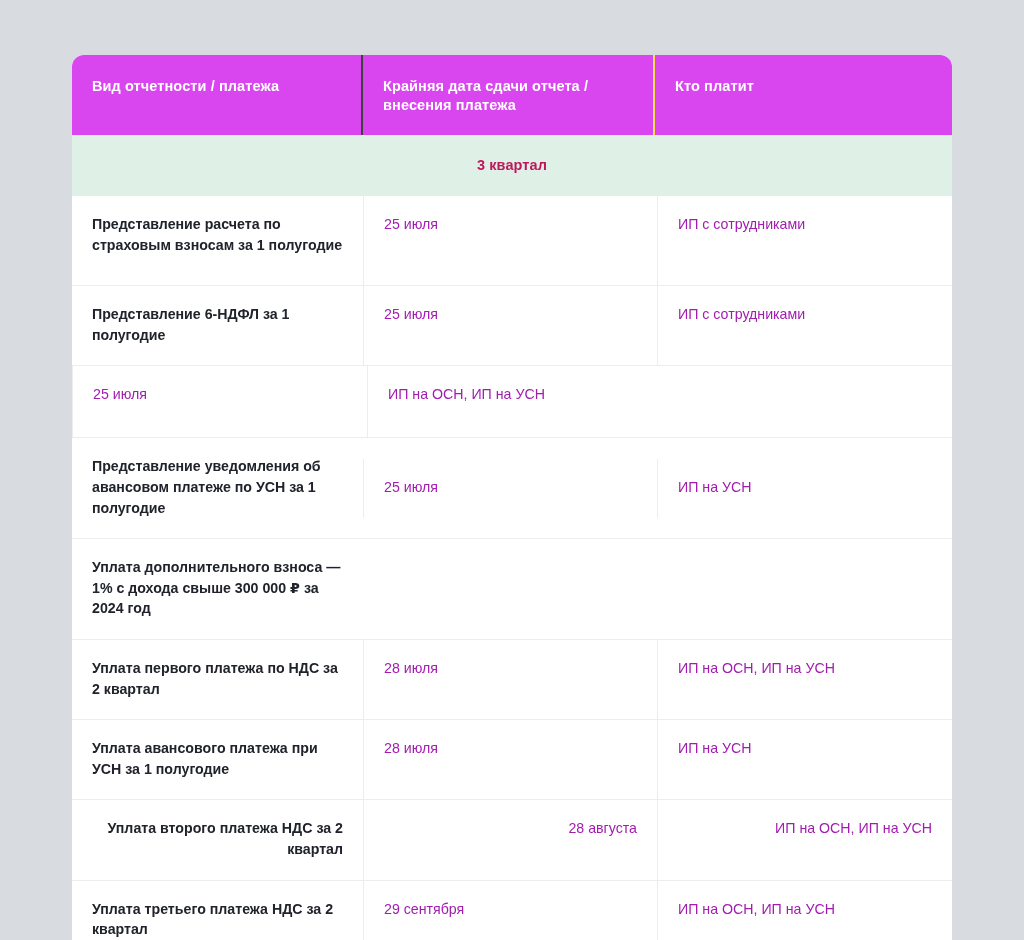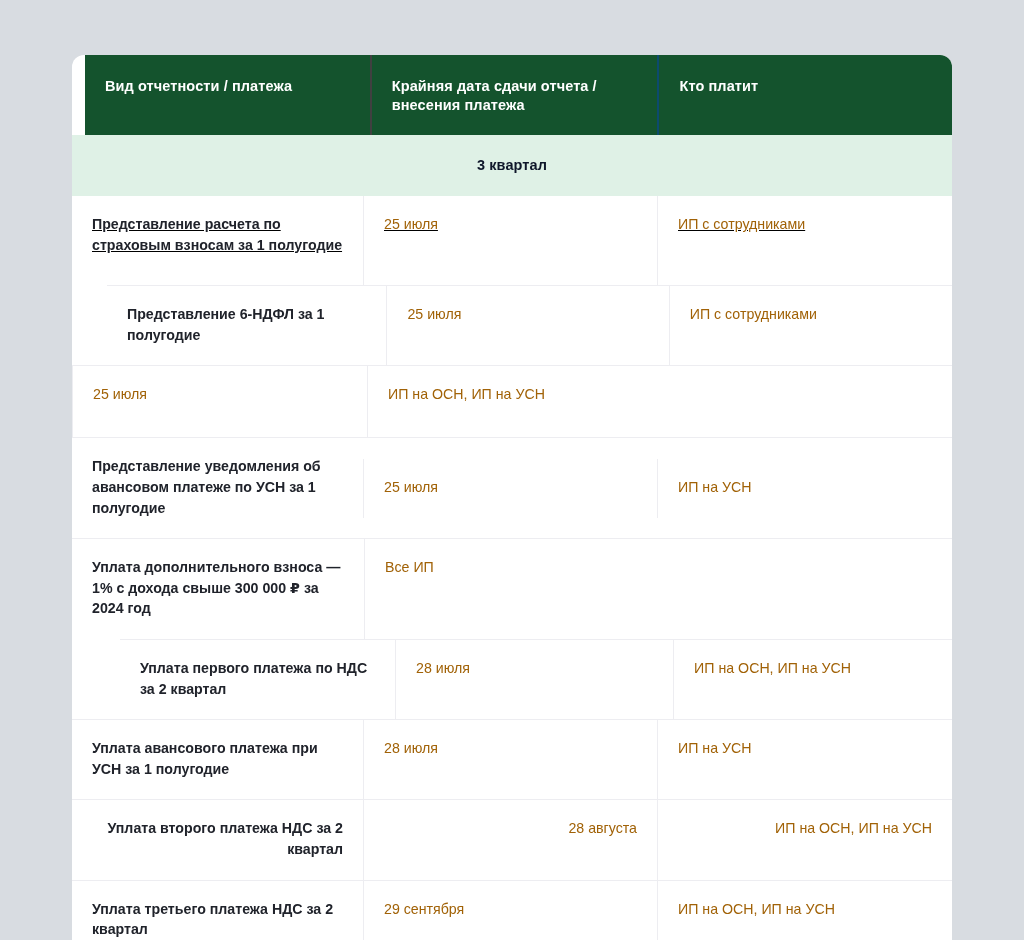--- a/index.html
+++ b/index.html
@@ -29,87 +29,86 @@
     top: 55px;
     width: 880px;
     border-radius: 12px;
     overflow: hidden;
     background: #ffffff;
   }
 
   
   .thead {
     display: flex;
-    background: #14532d;
-    margin-left: 13px;
+    background: #d946ef;
   }
   .th {
     box-sizing: border-box;
     padding: 22px 20px 20px 20px;
     color: #ffffff;
     font-size: 14.5px;
     font-weight: bold;
     line-height: 1.32;
     min-height: 64px;
     letter-spacing: 0.1px;
   }
   .th.c1 { width: 292px; }
   .th.c2 { width: 295px; border-left: 2px solid #404040; }
-  .th.c3 { width: 302px; border-left: 2px solid #0c4a6e; }
+  .th.c3 { width: 302px; border-left: 2px solid #fde047; }
 
   
   .quarter-band {
     background: #dff1e6;
     text-align: center;
-    color: #0f172a;
+    color: #be185d;
     font-size: 14.5px;
     font-weight: bold;
     padding: 22px 0 23px 0;
     letter-spacing: 0.1px;
   }
 
   
   .tbody {
     background: #ffffff;
   }
   .tr {
     display: flex;
     border-top: 1px solid #ededf1;
     background: #ffffff;
   }
-  .tr:first-child { border-top: none; text-decoration: underline; }
+  .tr:first-child { border-top: none; }
 
   .td {
     box-sizing: border-box;
     padding: 18px 20px 20px 20px;
     font-size: 14.2px;
     line-height: 1.45;
-    color: #a16207;
+    color: #a21caf;
   }
   .td.c1 {
     width: 292px;
     color: #20232b;
     font-weight: bold;
   }
   .td.c2 {
     width: 295px;
     border-left: 1px solid #ededf1;
   }
   .td.c3 {
     width: 296px;
     border-left: 1px solid #ededf1;
   }
 
   
   .tr.h1 { min-height: 89px; }
-  .tr.h2 { min-height: 70px; margin-left: 35px; }
+  .tr.h2 { min-height: 70px; }
   .tr.h3 { min-height: 71px; }
   .tr.h4 { min-height: 92px; align-items: center; }
   .tr.h5 { min-height: 92px; }
-  .tr.h6 { min-height: 72px; margin-left: 48px; }
+  .tr.h6 { min-height: 72px; }
   .tr.h7 { min-height: 72px; }
   .tr.h8 { min-height: 71px; text-align: right; }
   .tr.h9 { min-height: 72px; }
 </style>
 </head>
 <body>
 
 <div class="page">
 
   <div class="table-card">
@@ -142,21 +141,20 @@
       </div>
 
       <div class="tr h4">
         <div class="td c1">Представление уведомления об авансовом платеже по УСН за 1 полугодие</div>
         <div class="td c2">25 июля</div>
         <div class="td c3">ИП на УСН</div>
       </div>
 
       <div class="tr h5">
         <div class="td c1">Уплата дополнительного взноса — 1% с дохода свыше 300 000 ₽ за 2024 год</div>
-        <div class="td c3">Все ИП</div>
       </div>
 
       <div class="tr h6">
         <div class="td c1">Уплата первого платежа по НДС за 2 квартал</div>
         <div class="td c2">28 июля</div>
         <div class="td c3">ИП на ОСН, ИП на УСН</div>
       </div>
 
       <div class="tr h7">
         <div class="td c1">Уплата авансового платежа при УСН за 1 полугодие</div>

